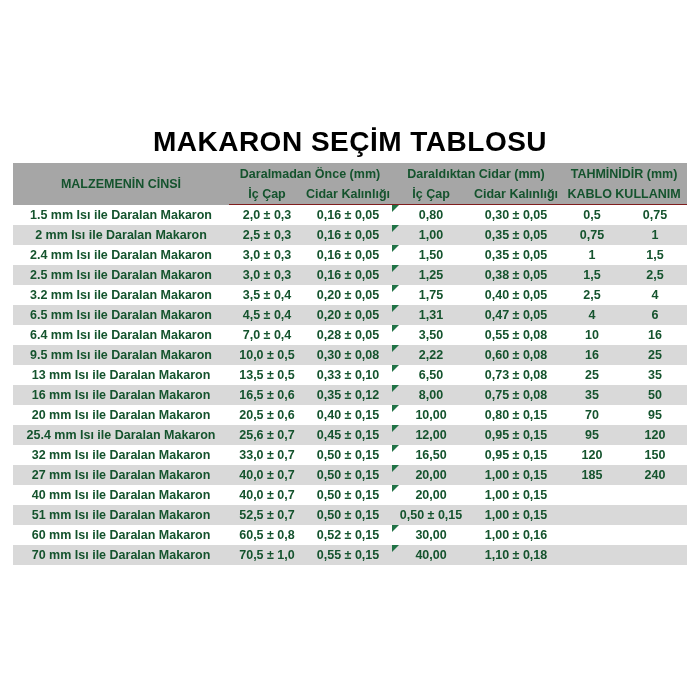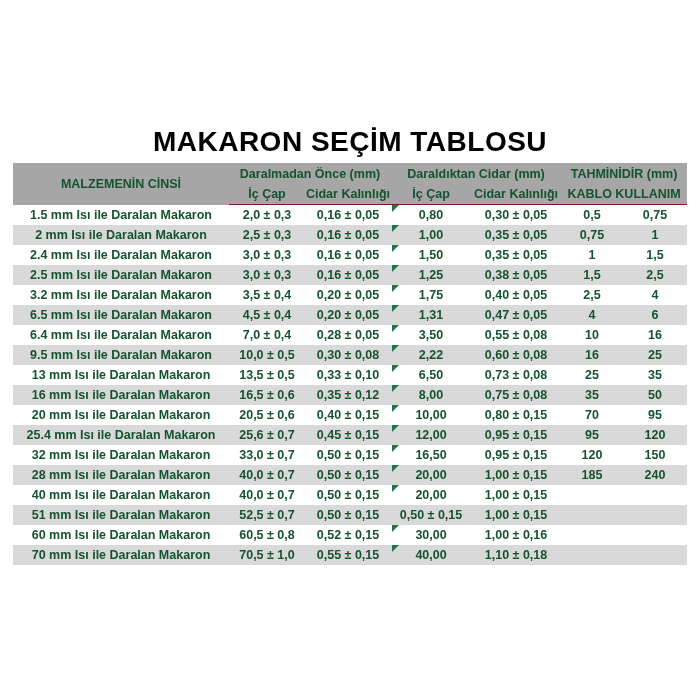--- a/index.html
+++ b/index.html
@@ -211,21 +211,21 @@
       <tr>
     <td class="c-mat"><span class="val">32 mm Isı ile Daralan Makaron</span></td>
     <td><span class="val">33,0 ± 0,7</span></td>
     <td><span class="val">0,50 ± 0,15</span></td>
     <td><span class="flag" style="display: block;"></span><span class="val">16,50</span></td>
     <td><span class="val">0,95 ± 0,15</span></td>
     <td><span class="val">120</span></td>
     <td><span class="val">150</span></td>
   </tr>
       <tr class="striped">
-    <td class="c-mat"><span class="val">28 mm Isı ile Daralan Makaron</span></td>
+    <td class="c-mat"><span class="val">27 mm Isı ile Daralan Makaron</span></td>
     <td><span class="val">40,0 ± 0,7</span></td>
     <td><span class="val">0,50 ± 0,15</span></td>
     <td><span class="flag" style="display: block;"></span><span class="val">20,00</span></td>
     <td><span class="val">1,00 ± 0,15</span></td>
     <td><span class="val">185</span></td>
     <td><span class="val">240</span></td>
   </tr>
       <tr>
     <td class="c-mat"><span class="val">40 mm Isı ile Daralan Makaron</span></td>
     <td><span class="val">40,0 ± 0,7</span></td>

